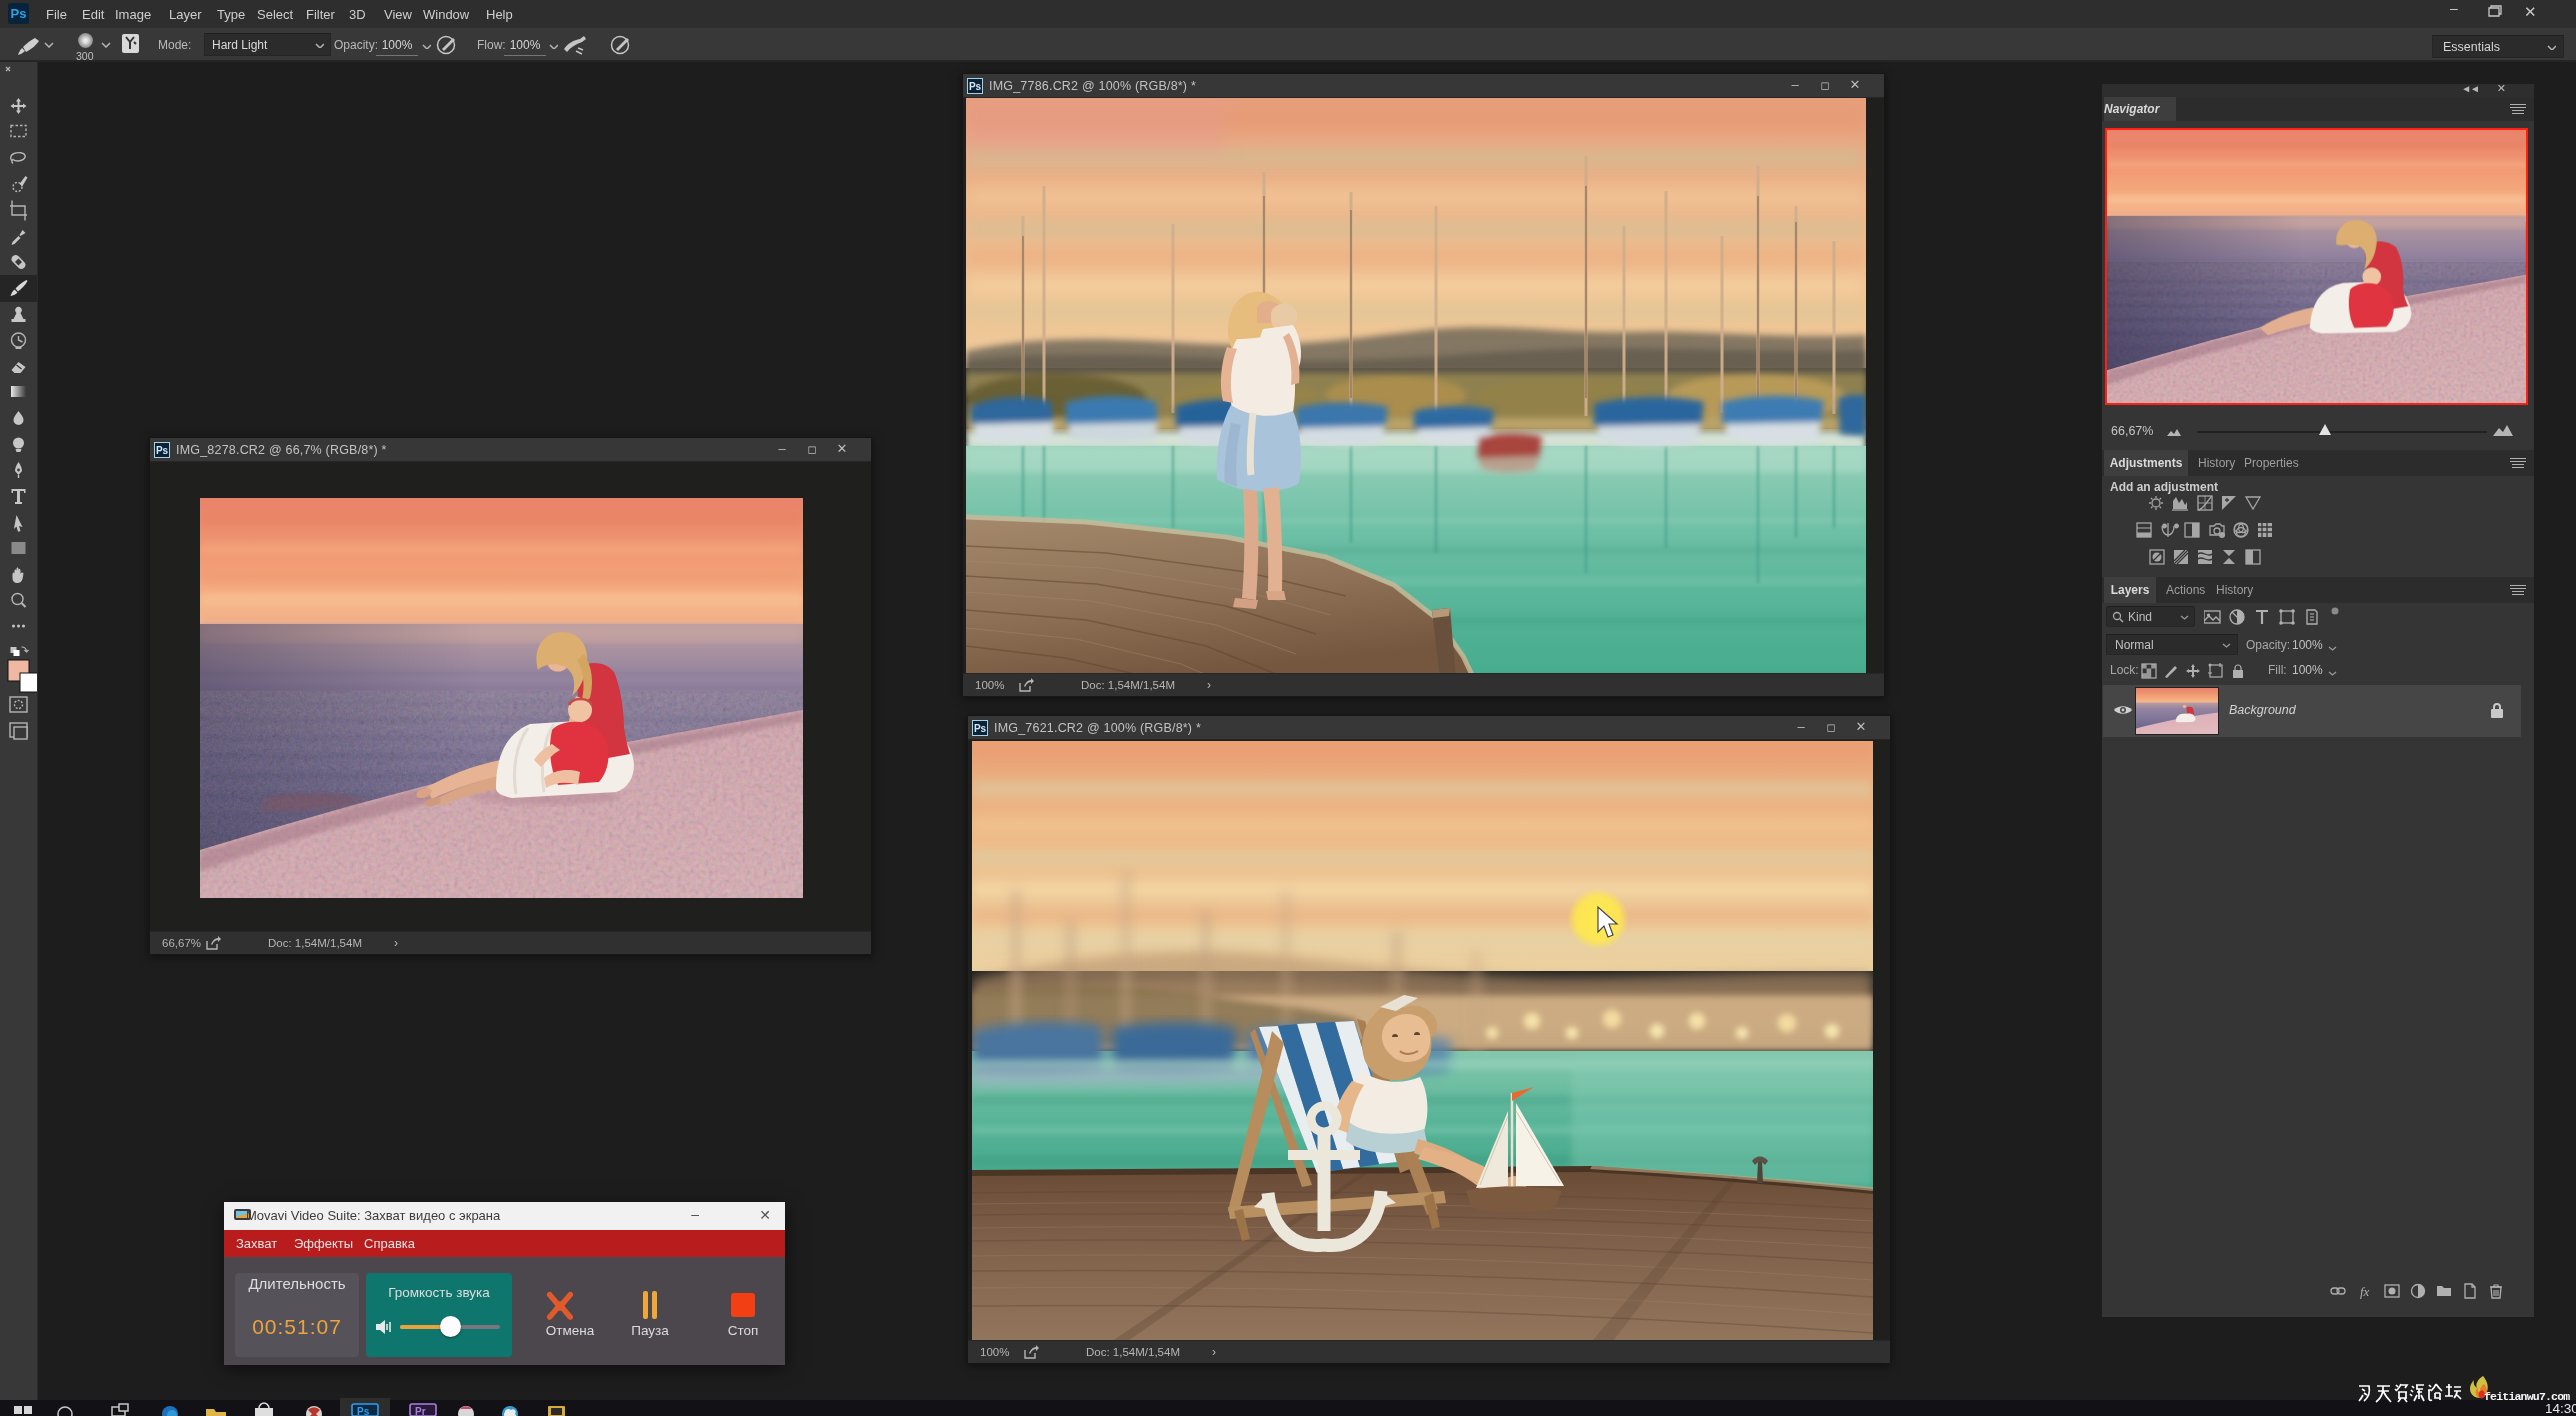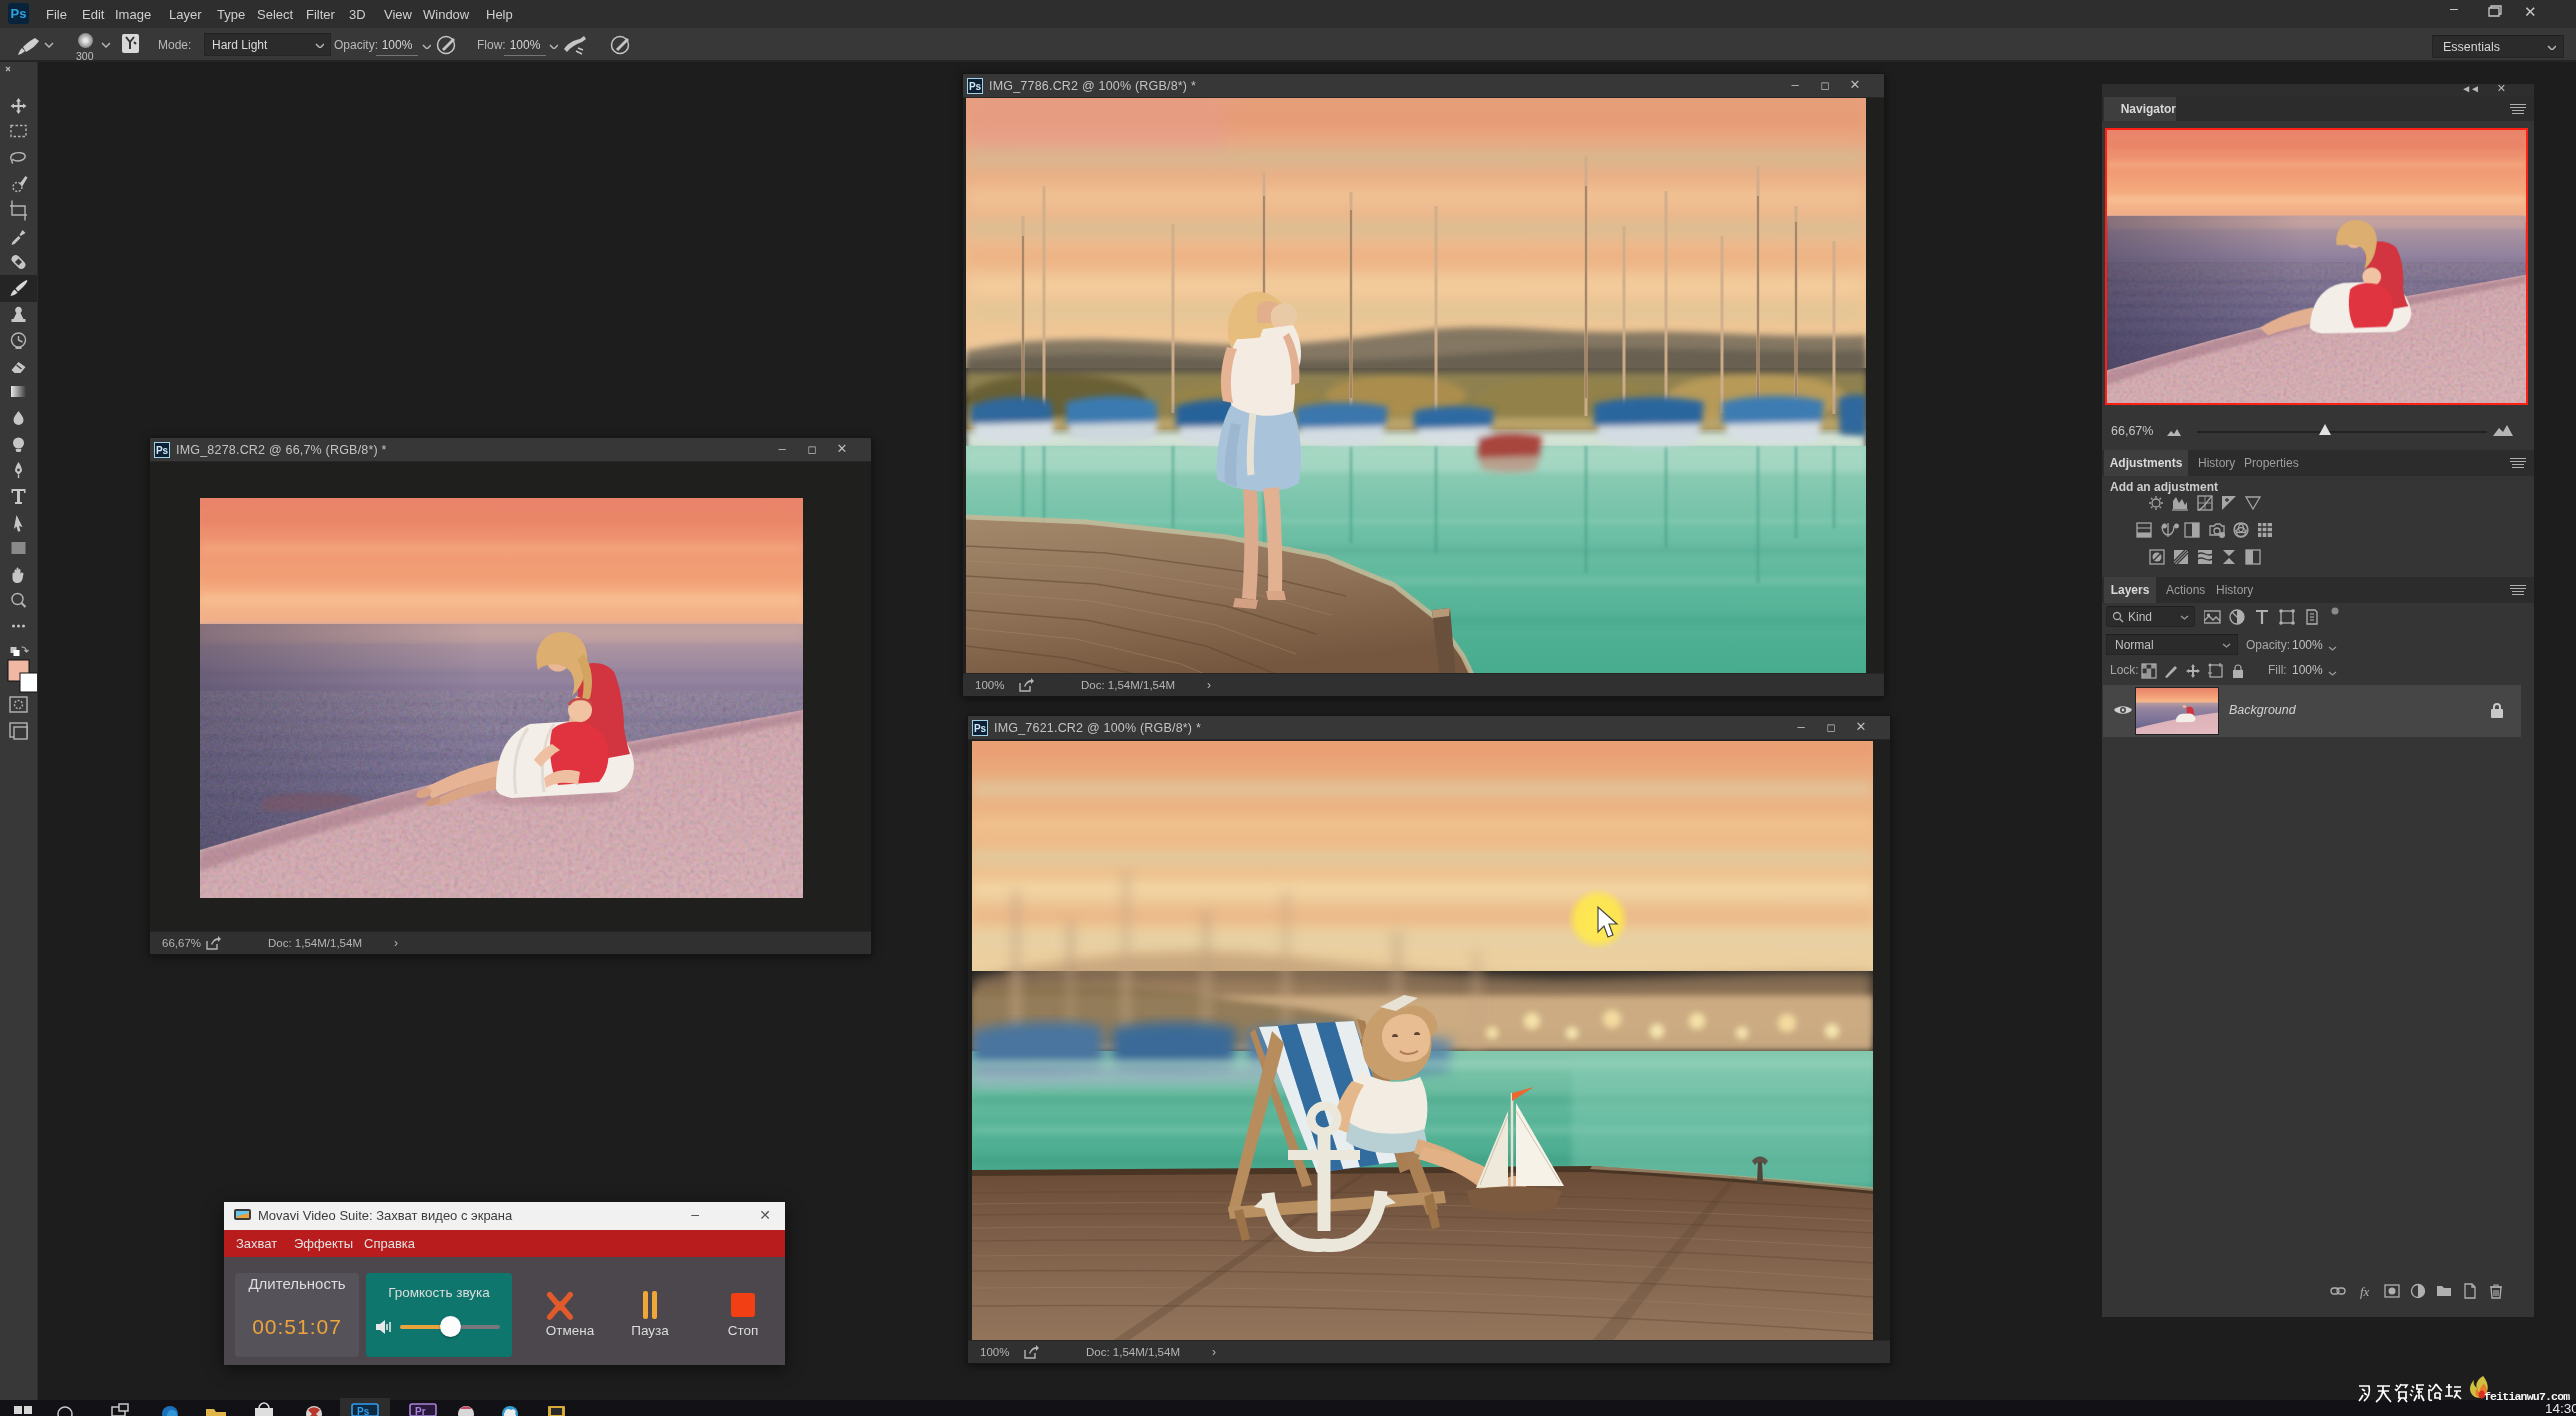--- a/index.html
+++ b/index.html
@@ -677,21 +677,21 @@
 </div>
 
 <div class="a" id="rightpanel" style="height:1233px; font-size:12px; color:#c6c6c6;">
 
   <div class="a" style="left:0; top:0; width:432px; height:13px; background:#2e2e2e;">
     <span style="position:absolute; right:55px; top:-1px; font-size:10px; color:#b8b8b8; letter-spacing:-1px;">◄◄</span>
     <span style="position:absolute; right:28px; top:-2px; font-size:11px; color:#b8b8b8;">✕</span>
   </div>
 
   <div class="a" style="left:0; top:13px; width:432px; height:24px; background:#2c2c2c;">
-    <div class="a" style="left:2px; top:0; width:72px; height:24px; background:#3e3e3e; color:#d9d9d9; font-weight:bold; text-align:right; line-height:24px;">Navigator</div>
+    <div class="a" style="left:2px; top:0; width:72px; height:24px; background:#3e3e3e; color:#d9d9d9; font-weight:bold; text-align:left; line-height:24px;font-style:italic;">Navigator</div>
     <svg class="a" style="right:8px; top:6px;" width="16" height="12">
         <path d="M0 1.5 H16 M0 4.5 H16 M2 7.5 H14 M2 10.5 H14" stroke="#b0b0b0" stroke-width="1.2"></path>
       </svg>
   </div>
   <div class="a" style="left:0; top:37px; width:432px; height:1196px; background:#353535;"></div>
 
   <div class="a" style="left:3px; top:44px; width:423px; height:277px; background:#ff2015; padding:2px;">
     <svg width="419" height="273" viewBox="0 0 603 400" preserveAspectRatio="none">
       <rect width="603" height="135" fill="url(#p1sky)"></rect>
       <g filter="url(#b4)">
@@ -979,21 +979,21 @@
   </div>
 </div>
 
 <div class="a" id="movavi" style="left:224px; top:1202px; width:561px; height:163px; box-shadow:0 4px 16px rgba(0,0,0,.55);">
   <div class="a" style="left:0; top:0; width:561px; height:28px; background:#f1f1f1;">
     <svg class="a" style="left:10px; top:7px;" width="17" height="13" viewBox="0 0 17 13">
         <rect x="0" y="0" width="17" height="11" rx="2" fill="#3a3a3a"></rect>
         <rect x="2" y="2" width="13" height="7" fill="#67c6e8"></rect>
         <path d="M2 9 C6 4 11 7 15 3 V9 Z" fill="#e8a13c"></path>
       </svg>
-    <span style="position:absolute; left:34px; top:6px; font-size:13px; color:#3c3c3c;">Movavi Video Suite: Захват видео с экрана</span>
+    <span style="position:absolute; left:22px; top:6px; font-size:13px; color:#3c3c3c;">Movavi Video Suite: Захват видео с экрана</span>
     <span style="position:absolute; right:86px; top:4px; color:#555; font-size:14px;">–</span>
     <span style="position:absolute; right:14px; top:5px; color:#555; font-size:14px;">✕</span>
   </div>
   <div class="a" style="left:0; top:28px; width:561px; height:27px; background:#b91c1c;text-align:center;">
     <span style="position:absolute; left:12px; top:6px; font-size:13px; color:#e2e2e2;">Захват</span>
     <span style="position:absolute; left:70px; top:6px; font-size:13px; color:#e2e2e2;">Эффекты</span>
     <span style="position:absolute; left:140px; top:6px; font-size:13px; color:#e2e2e2;">Справка</span>
   </div>
   <div class="a" style="left:0; top:55px; width:561px; height:108px; background:#4b474d;">
     <div class="a" style="left:11px; top:16px; width:124px; height:84px; background:#55525a; border-radius:4px;">

